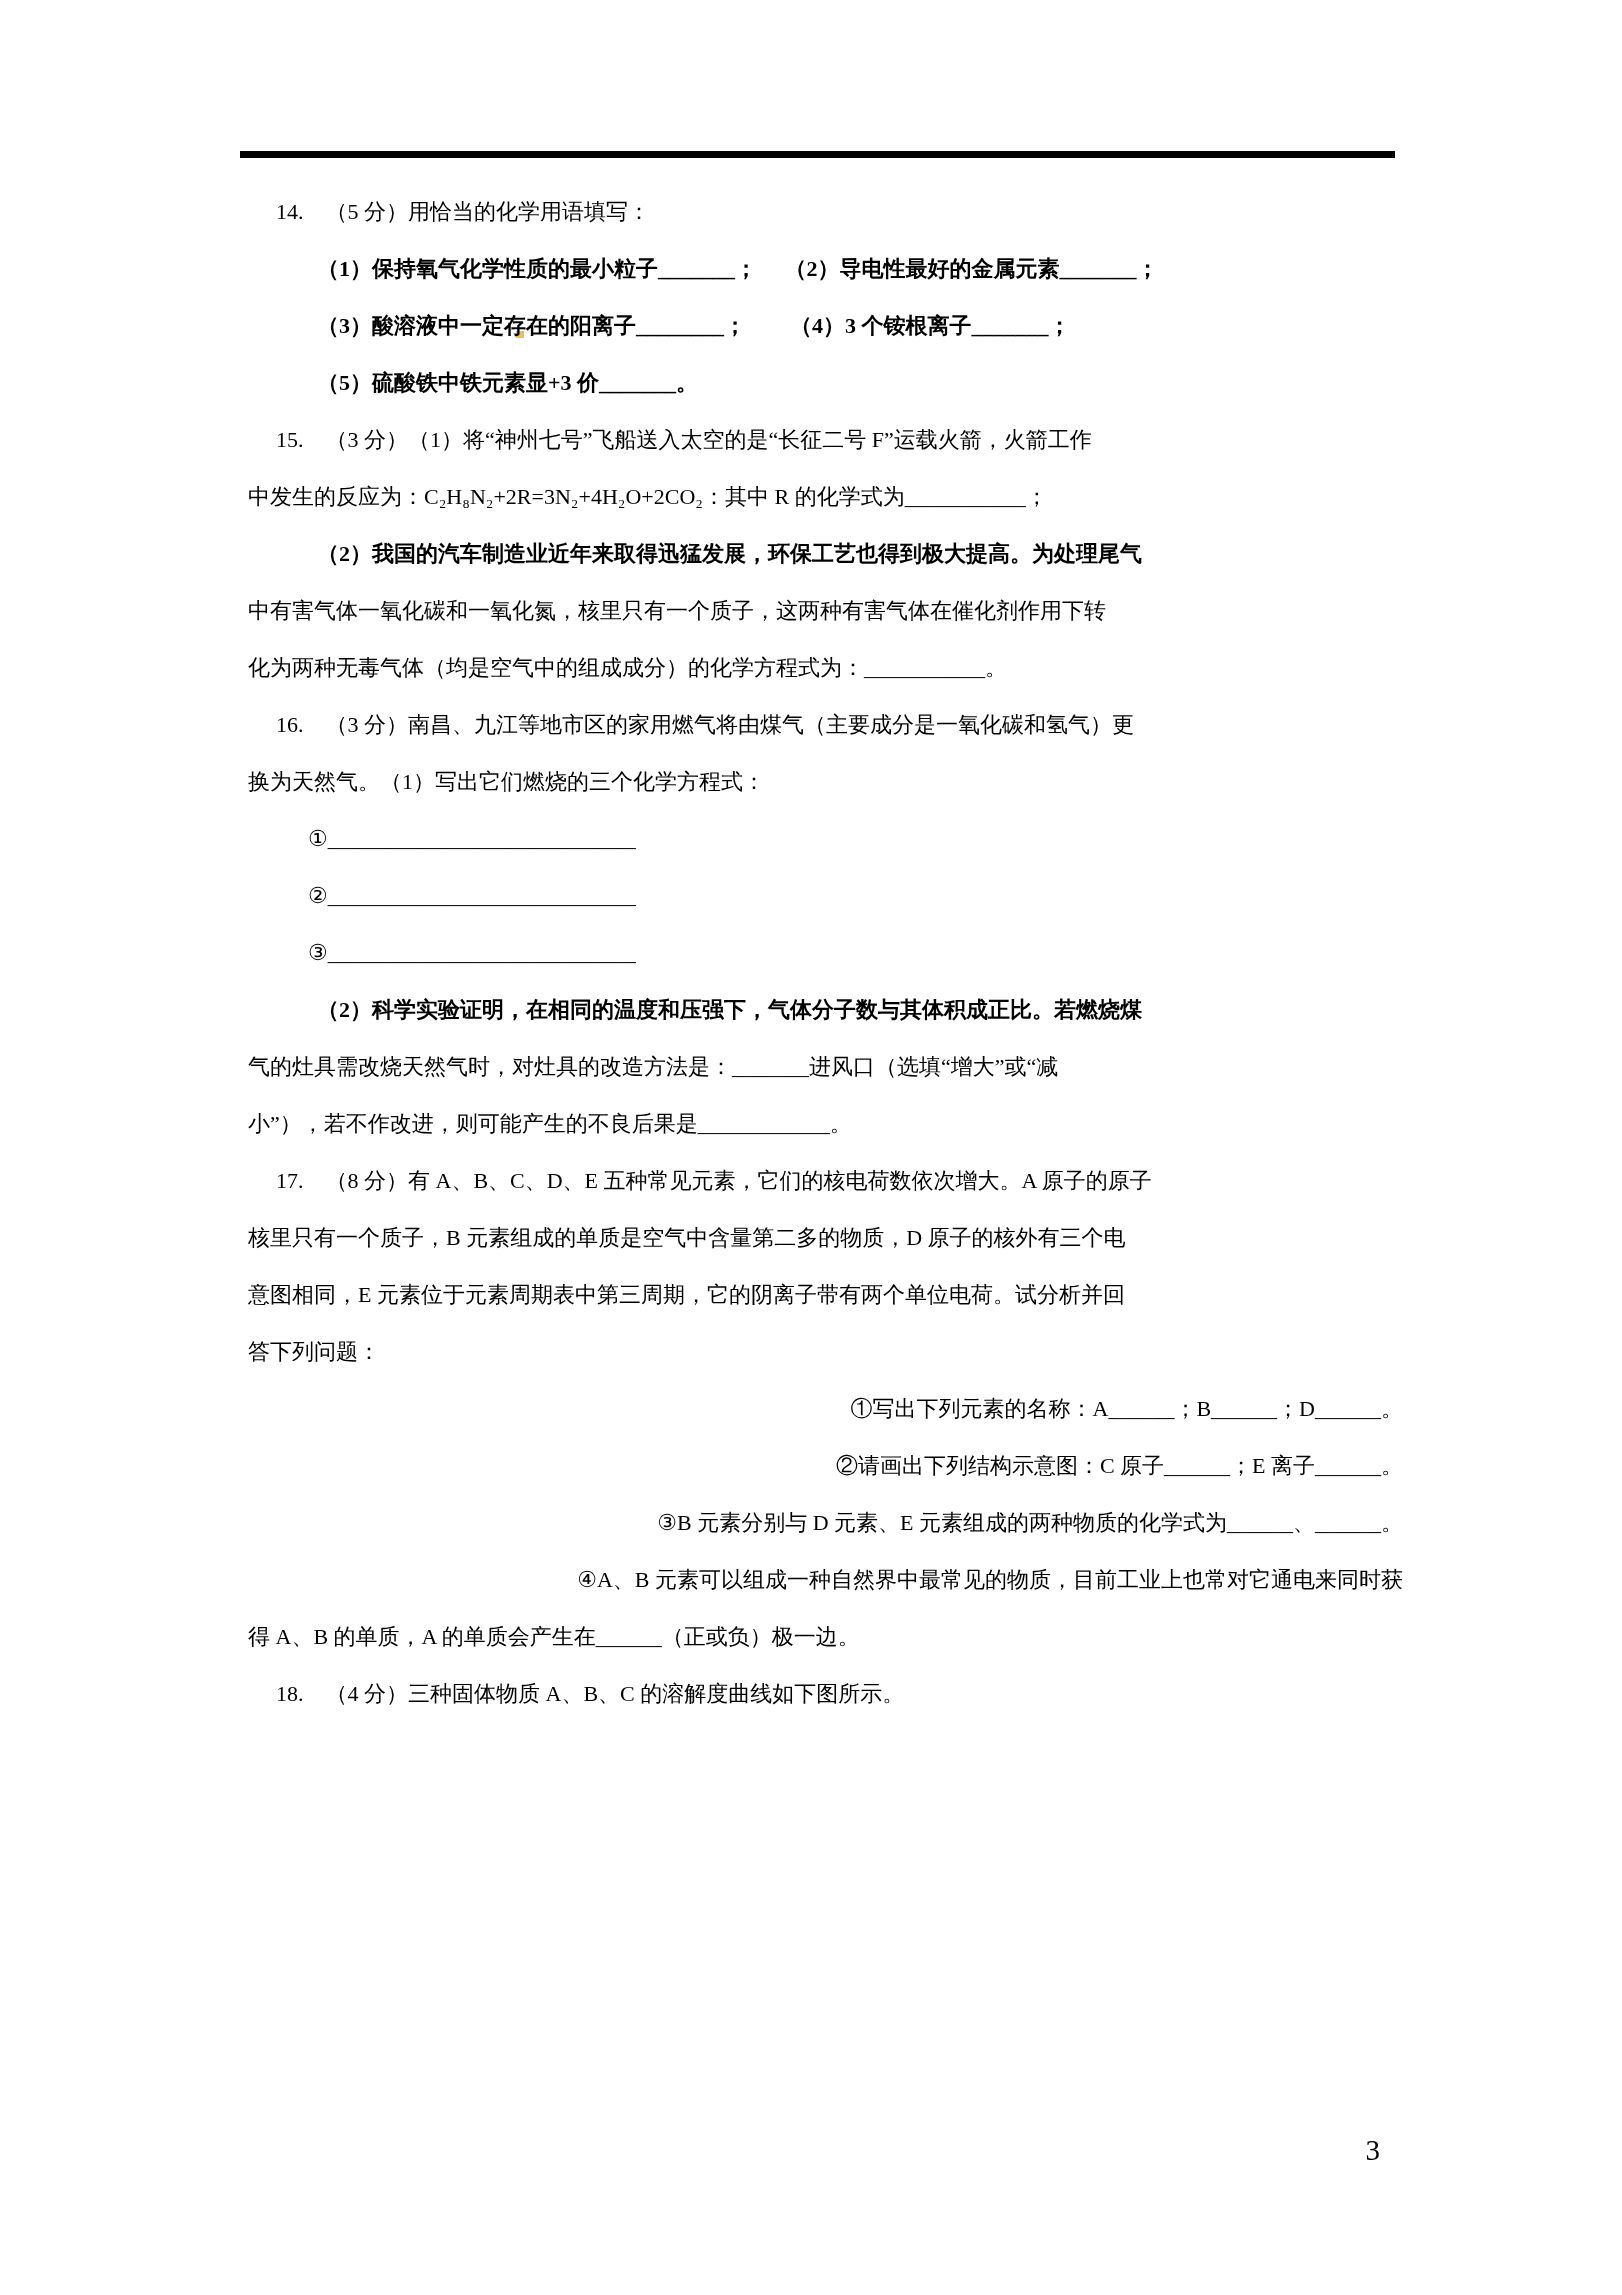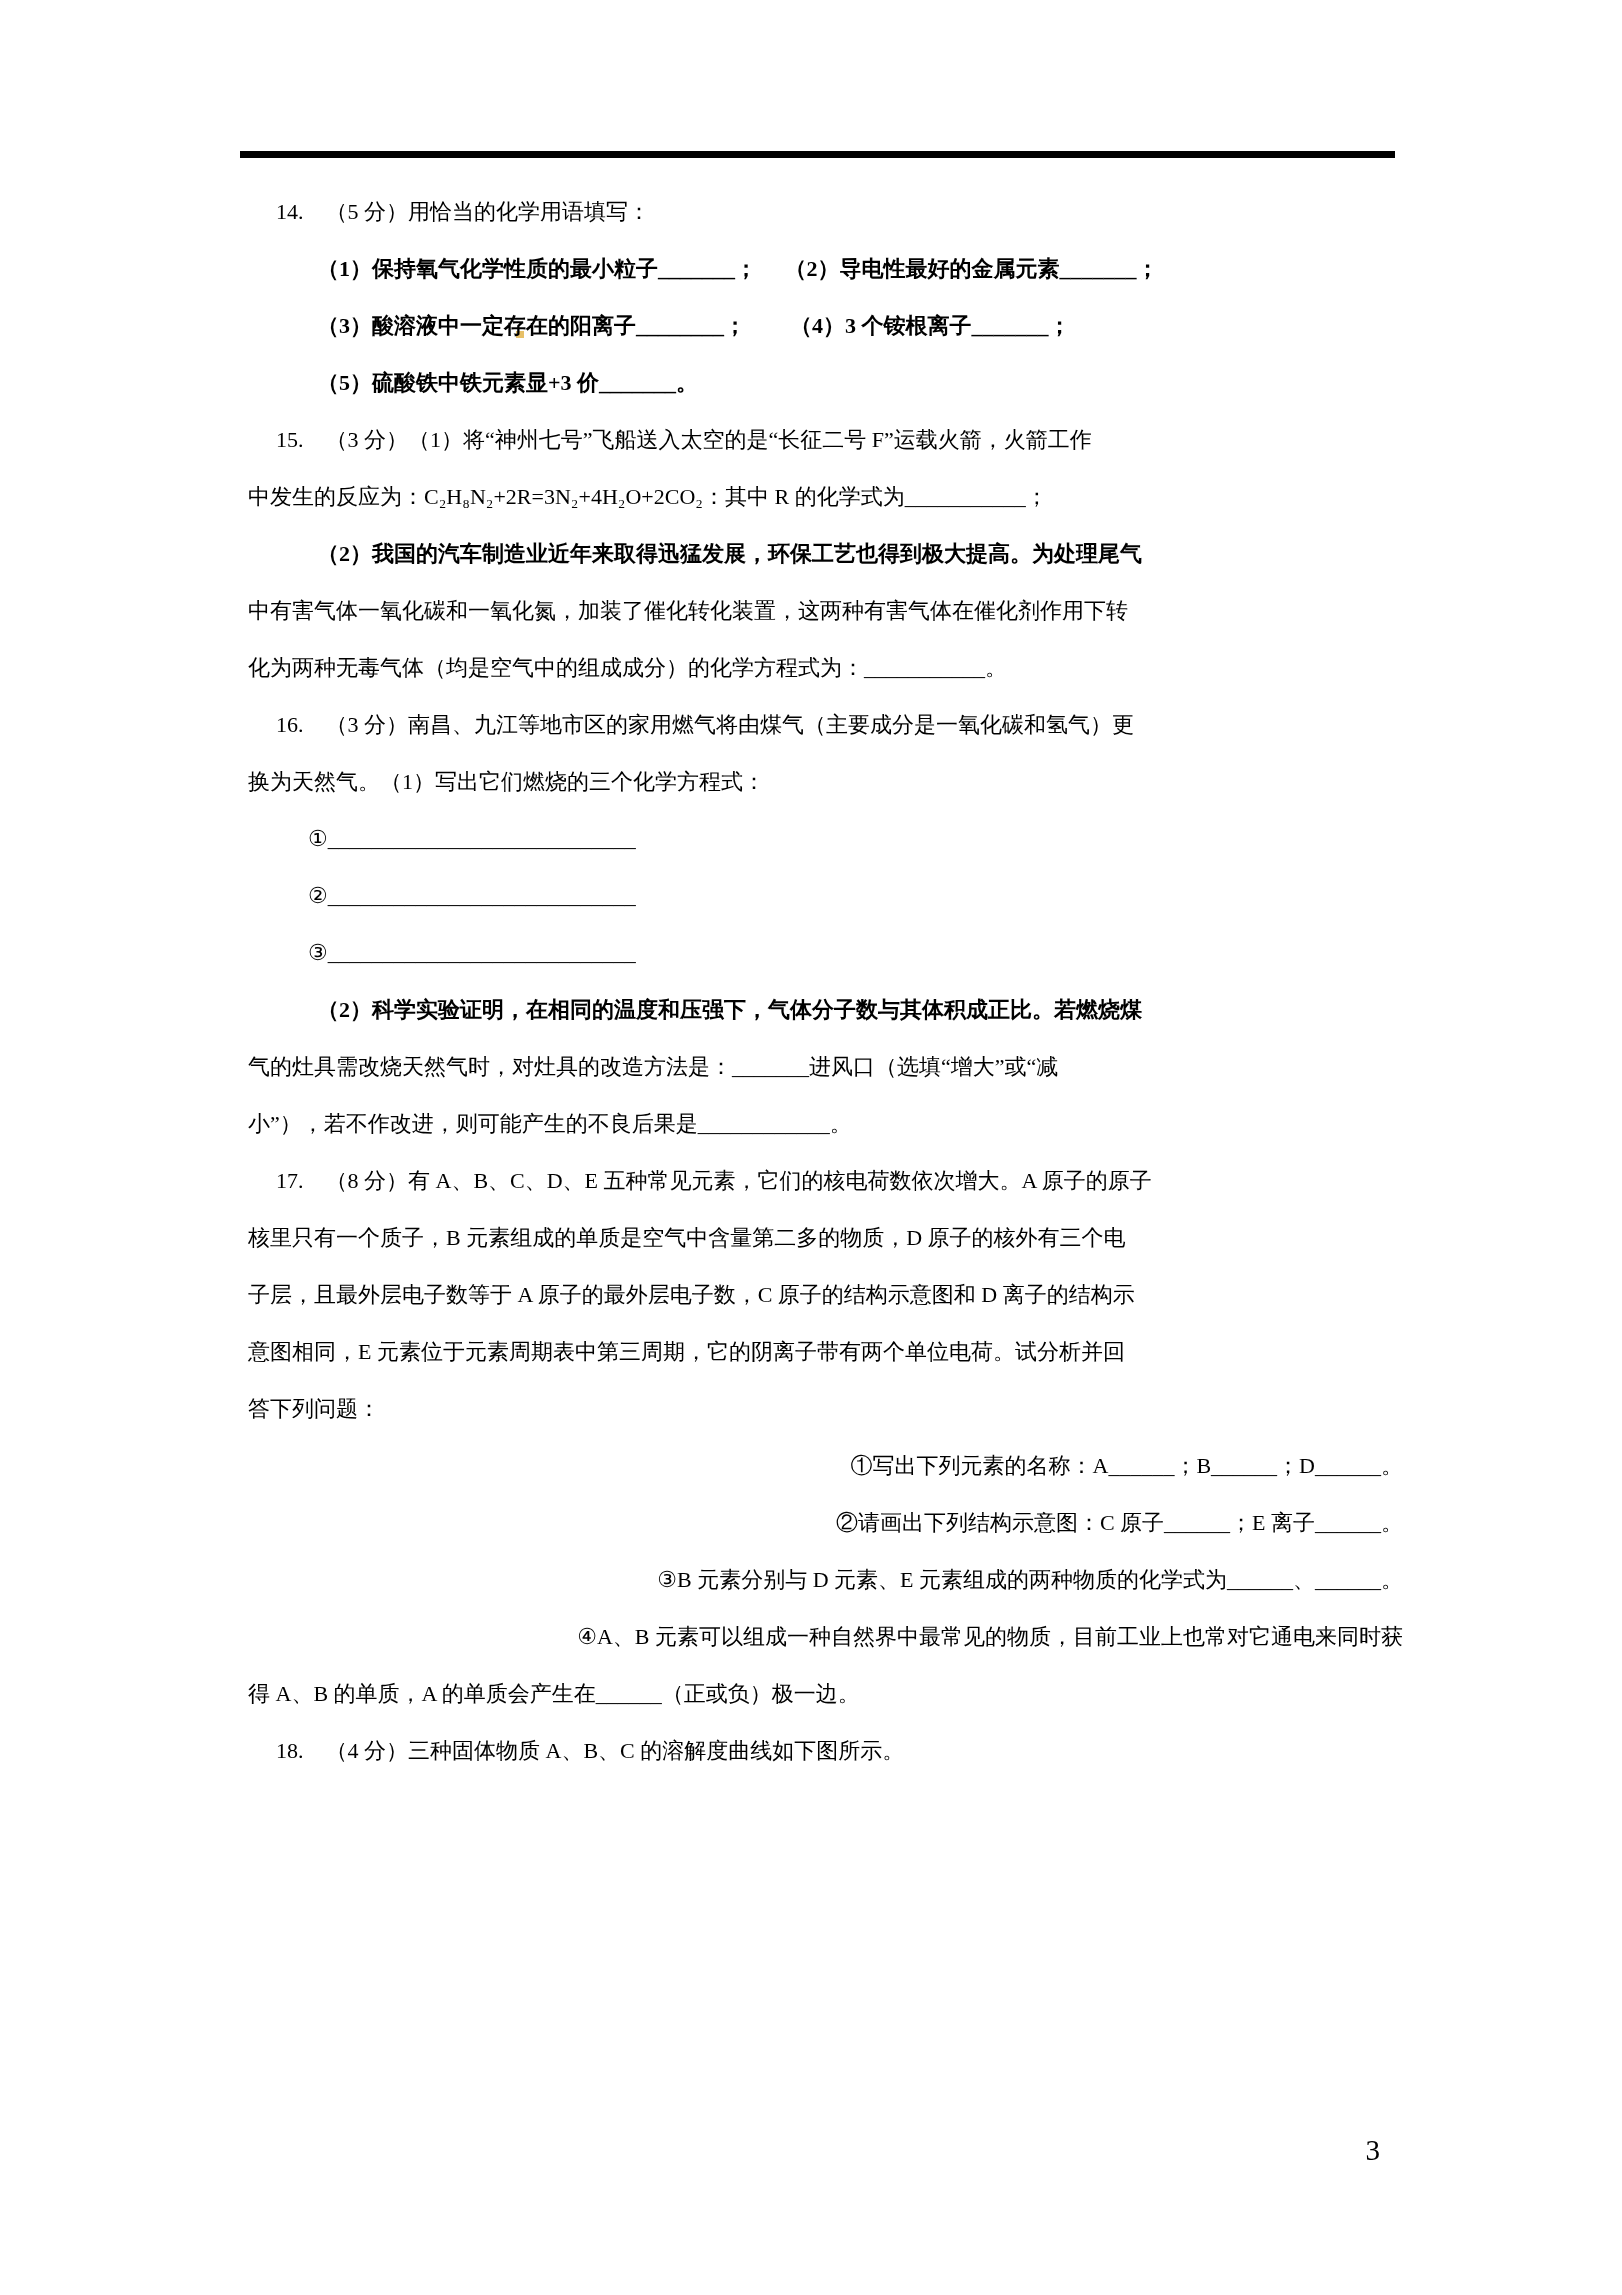--- a/index.html
+++ b/index.html
@@ -39,33 +39,32 @@
   <div class="scan-artifact"></div>
 
   <div class="content">
     <div class="line ind1">14.　（5 分）用恰当的化学用语填写：</div>
     <div class="line ind2">（1）保持氧气化学性质的最小粒子_______；　 （2）导电性最好的金属元素_______；</div>
     <div class="line ind2">（3）酸溶液中一定存在的阳离子________；　　（4）3 个铵根离子_______；</div>
     <div class="line ind2">（5）硫酸铁中铁元素显+3 价_______。</div>
     <div class="line ind1">15.　（3 分）（1）将“神州七号”飞船送入太空的是“长征二号 F”运载火箭，火箭工作</div>
     <div class="line">中发生的反应为：C₂H₈N₂+2R=3N₂+4H₂O+2CO₂：其中 R 的化学式为___________；</div>
     <div class="line ind2">（2）我国的汽车制造业近年来取得迅猛发展，环保工艺也得到极大提高。为处理尾气</div>
-    <div class="line">中有害气体一氧化碳和一氧化氮，加装了催化转化装置，这两种有害气体在催化剂作用下转</div>
+    <div class="line">中有害气体一氧化碳和一氧化氮，核里只有一个质子，这两种有害气体在催化剂作用下转</div>
     <div class="line">化为两种无毒气体（均是空气中的组成成分）的化学方程式为：___________。</div>
     <div class="line ind1">16.　（3 分）南昌、九江等地市区的家用燃气将由煤气（主要成分是一氧化碳和氢气）更</div>
     <div class="line">换为天然气。（1）写出它们燃烧的三个化学方程式：</div>
     <div class="line indc16">①____________________________</div>
     <div class="line indc16">②____________________________</div>
     <div class="line indc16">③____________________________</div>
     <div class="line ind2">（2）科学实验证明，在相同的温度和压强下，气体分子数与其体积成正比。若燃烧煤</div>
     <div class="line">气的灶具需改烧天然气时，对灶具的改造方法是：_______进风口（选填“增大”或“减</div>
     <div class="line">小”），若不作改进，则可能产生的不良后果是____________。</div>
     <div class="line ind1">17.　（8 分）有 A、B、C、D、E 五种常见元素，它们的核电荷数依次增大。A 原子的原子</div>
     <div class="line">核里只有一个质子，B 元素组成的单质是空气中含量第二多的物质，D 原子的核外有三个电</div>
-    <div class="line">子层，且最外层电子数等于 A 原子的最外层电子数，C 原子的结构示意图和 D 离子的结构示</div>
     <div class="line">意图相同，E 元素位于元素周期表中第三周期，它的阴离子带有两个单位电荷。试分析并回</div>
     <div class="line">答下列问题：</div>
     <div class="line indc17">①写出下列元素的名称：A______；B______；D______。</div>
     <div class="line indc17">②请画出下列结构示意图：C 原子______；E 离子______。</div>
     <div class="line indc17">③B 元素分别与 D 元素、E 元素组成的两种物质的化学式为______、______。</div>
     <div class="line indc17">④A、B 元素可以组成一种自然界中最常见的物质，目前工业上也常对它通电来同时获</div>
     <div class="line">得 A、B 的单质，A 的单质会产生在______（正或负）极一边。</div>
     <div class="line ind1">18.　（4 分）三种固体物质 A、B、C 的溶解度曲线如下图所示。</div>
   </div>
 

